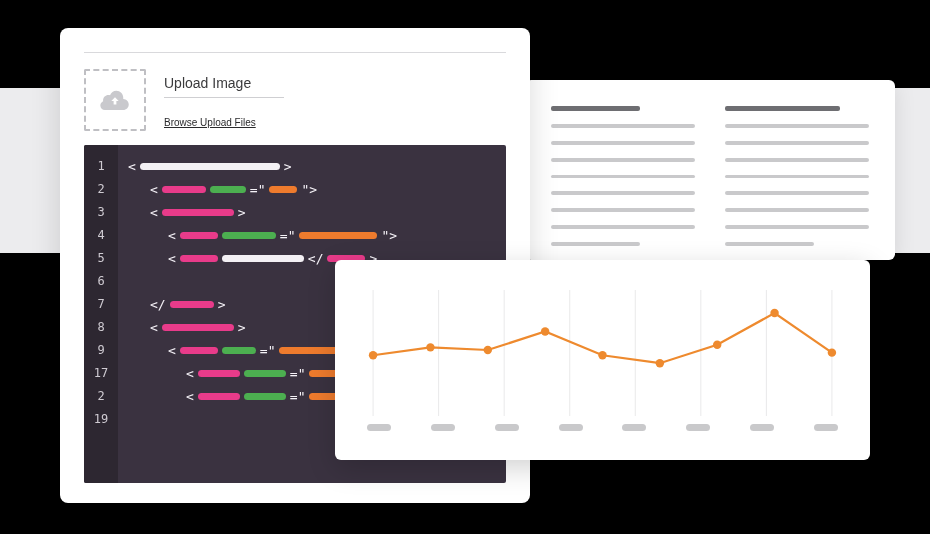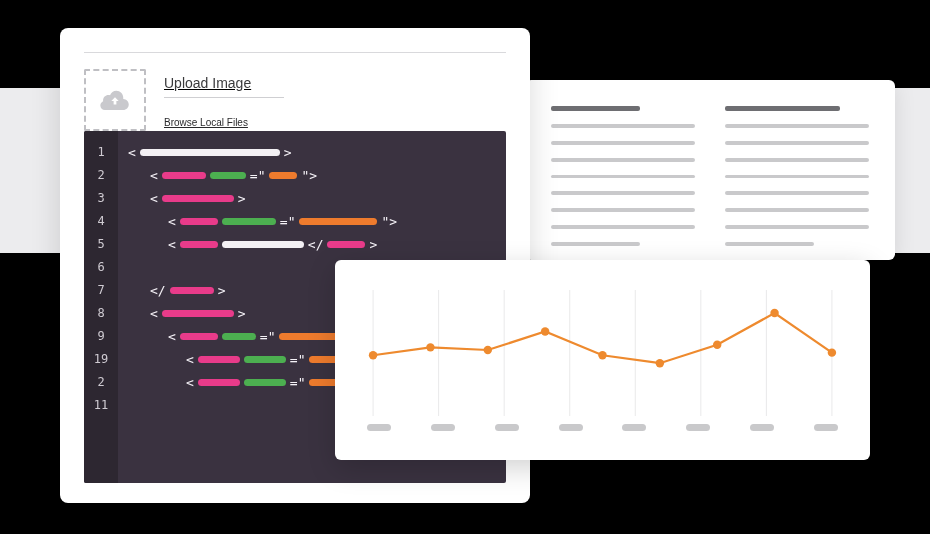--- a/index.html
+++ b/index.html
@@ -41,21 +41,21 @@
     top: 28px; left: 60px;
     width: 470px;
     height: 475px;
     background: #fff;
     border-radius: 8px;
     box-shadow: 0 8px 30px rgba(0,0,0,0.15);
     padding: 24px 24px 20px 24px;
     display:flex; flex-direction:column;
   }
   .card-hr { border:none; border-top:1px solid #d9d9dc; margin-bottom:16px; }
-  .upload-row { display:flex; align-items:flex-start; gap:18px; text-decoration:underline;}
+  .upload-row { display:flex; align-items:flex-start; gap:18px; margin-bottom:14px;}
   .dropzone {
     width:62px; height:62px;
     border:2px dashed #bfbfc3;
     border-radius:2px;
     display:flex; align-items:center; justify-content:center;
   }
   .dropzone svg { width:30px; height:22px; fill:#c9c9cd; }
   .upload-text { padding-top:6px; }
   .upload-title { font-size:14px; color:#3a3a3c; margin-bottom:6px; }
   .upload-underline { height:1px; width:120px; background:#cfcfd2; margin-bottom:14px; }
@@ -159,38 +159,38 @@
   <hr class="card-hr">
   <div class="upload-row">
     <div class="dropzone">
       <svg viewBox="0 0 32 24">
         <path d="M25 9.5c0-4.1-3.4-7.5-7.5-7.5-3.2 0-5.9 2-6.9 4.8C10 6.6 9.4 6.5 8.8 6.5 5.6 6.5 3 9.1 3 12.3c0 .4 0 .7.1 1C1.3 14 0 15.8 0 18c0 2.8 2.2 5 5 5h20c3.3 0 6-2.7 6-6 0-3.2-2.5-5.8-6-6zM16 9l4 4h-2.5v4h-3v-4H12l4-4z"></path>
       </svg>
     </div>
     <div class="upload-text">
       <div class="upload-title">Upload Image</div>
       <div class="upload-underline"></div>
-      <a class="browse-link">Browse Local Files</a>
+      <a class="browse-link">Browse Upload Files</a>
     </div>
   </div>
 
   <div class="editor">
     <div class="gutter" id="gutter">
         <div>1</div>
         <div>2</div>
         <div>3</div>
         <div>4</div>
         <div>5</div>
         <div>6</div>
         <div>7</div>
         <div>8</div>
         <div>9</div>
+        <div>17</div>
+        <div>2</div>
         <div>19</div>
-        <div>2</div>
-        <div>11</div>
       </div>
     <div class="code">
       <div class="code-row">
         <span class="br">&lt;</span>
           <span class="bar white" style="width:140px"></span>
           <span class="br">&gt;</span>
       </div>
       <div class="code-row">
         <span class="ind1"></span>
           <span class="br">&lt;</span>

